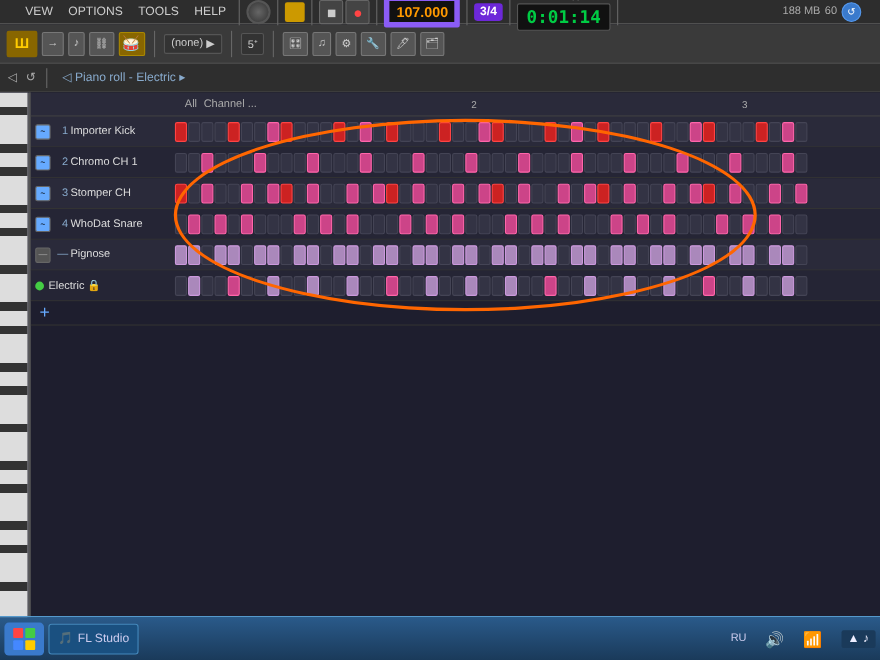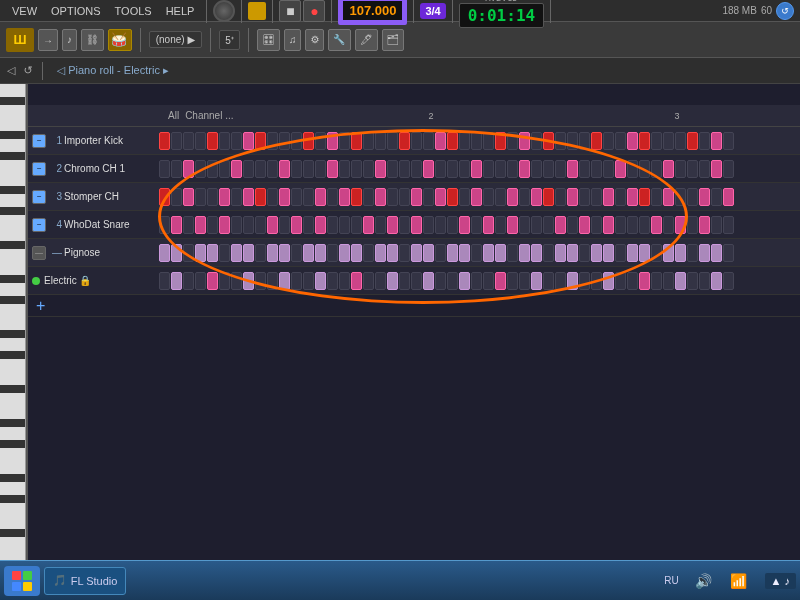--- a/index.html
+++ b/index.html
@@ -11,21 +11,21 @@
       overflow: hidden;
       position: relative;
     }
 
     
     #menubar {
       background: #2d2d2d;
       height: 22px;
       display: flex;
       align-items: center;
-      padding: 0 6px;
+      padding: 0 17px;
       gap: 2px;
       border-bottom: 1px solid #555;
     }
     .menu-item {
       color: #ccc;
       font-size: 11px;
       padding: 2px 6px;
       cursor: pointer;
     }
 
@@ -138,21 +138,20 @@
     
     #track-header-row {
       height: 22px;
       background: #2a2a3a;
       display: flex;
       align-items: center;
       padding-left: 140px;
       font-size: 10px;
       color: #888;
       border-bottom: 1px solid #444;
-      margin-top: 21px;
     }
     .beat-marker {
       flex: 1;
       text-align: center;
       font-size: 9px;
       color: #aaa;
     }
 
     
     #tracks-container {

